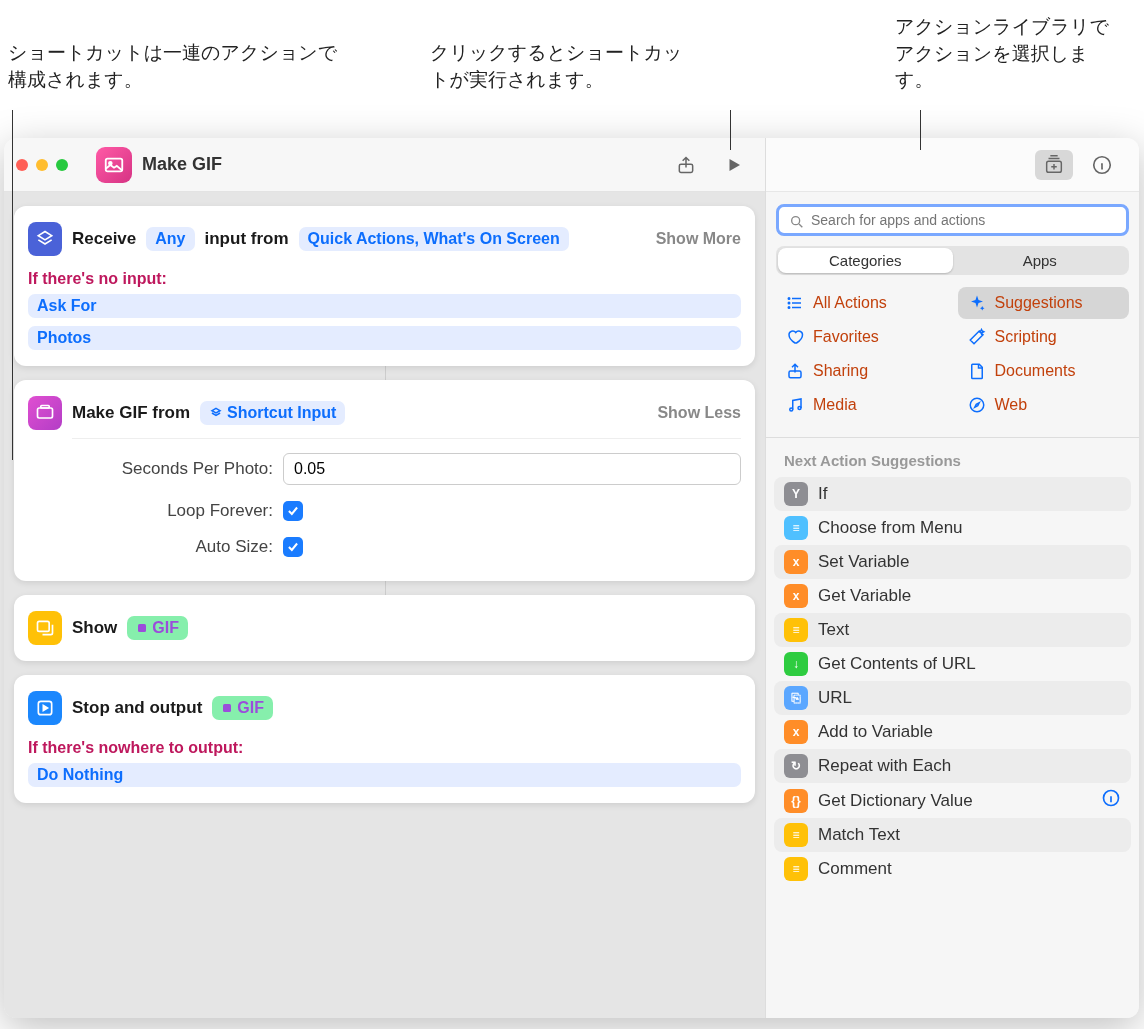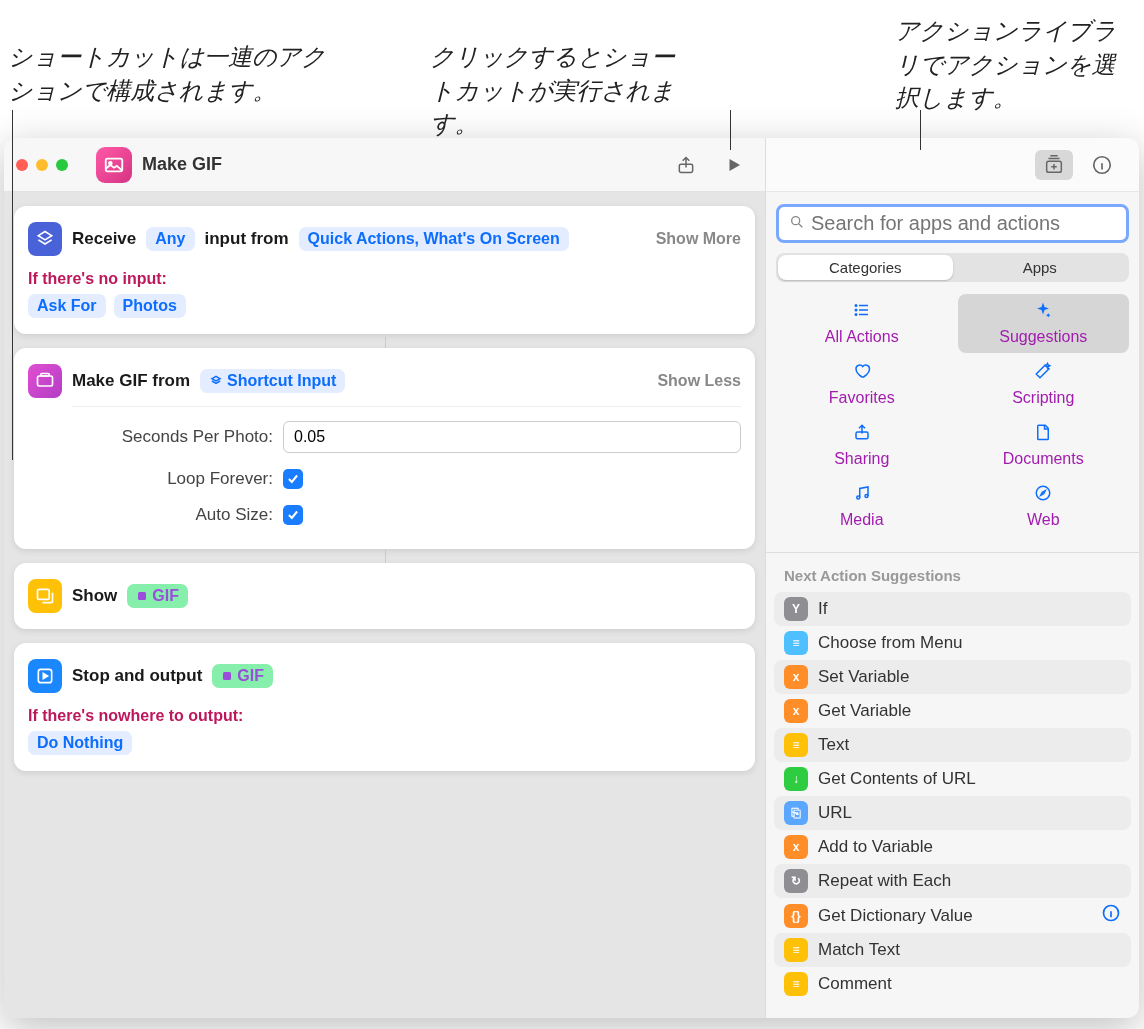--- a/index.html
+++ b/index.html
@@ -17,24 +17,23 @@
 }
 .annotations {
   position: absolute;
   top: 0; left: 0; right: 0;
   height: 135px;
   z-index: 10;
   pointer-events: none;
 }
 .annotation {
   position: absolute;
-  font-size: 24px;
+  font-size: 19px;
   line-height: 1.4;
   color: #222;
-  font-style: italic;
 }
 .ann-line {
   position: absolute;
   background: #333;
   width: 1px;
 }
 .window {
   position: absolute;
   top: 138px;
   left: 4px;
@@ -184,21 +183,21 @@
 .sub-section {
   margin-top: 10px;
   padding-top: 4px;
 }
 .sub-label {
   color: #be185d;
   font-weight: 700;
   font-size: 16px;
   margin-bottom: 6px;
 }
-.token-row { display: flex; gap: 8px; flex-wrap: wrap; }
+.token-row { display: flex; gap: 8px; flex-wrap: wrap; flex-direction: column; }
 .param-row {
   display: flex;
   align-items: center;
   padding: 8px 0;
 }
 .param-label {
   width: 255px;
   text-align: right;
   padding-right: 10px;
   color: #444;
@@ -227,21 +226,21 @@
   margin: 8px 0 6px 44px;
 }
 .search-wrap {
   padding: 12px 10px 10px 10px;
 }
 .search-input {
   width: 100%;
   border: 3px solid #7aa8ff;
   border-radius: 8px;
   padding: 5px 10px 5px 32px;
-  font-size: 20px;
+  font-size: 14px;
   background: #fff;
   color: #333;
 }
 .search-box {
   position: relative;
 }
 .search-box svg {
   position: absolute;
   left: 13px;
   top: 10px;
@@ -272,22 +271,21 @@
   gap: 2px 10px;
   padding: 0 10px 10px 10px;
 }
 .cat-item {
   display: flex;
   align-items: center;
   gap: 9px;
   padding: 7px 10px;
   border-radius: 8px;
   font-size: 16px;
-  color: #a21caf;
-  flex-direction: column;
+  color: #c2410c;
 }
 .cat-item svg { color: #0d6efd; flex-shrink: 0; }
 .cat-item.selected { background: #d6d6d6; }
 .cat-item.selected span { font-weight: 400; }
 .sidebar-hr {
   border: 0;
   border-top: 1px solid rgba(0,0,0,0.1);
   margin: 4px 0;
 }
 .sugg-header {

